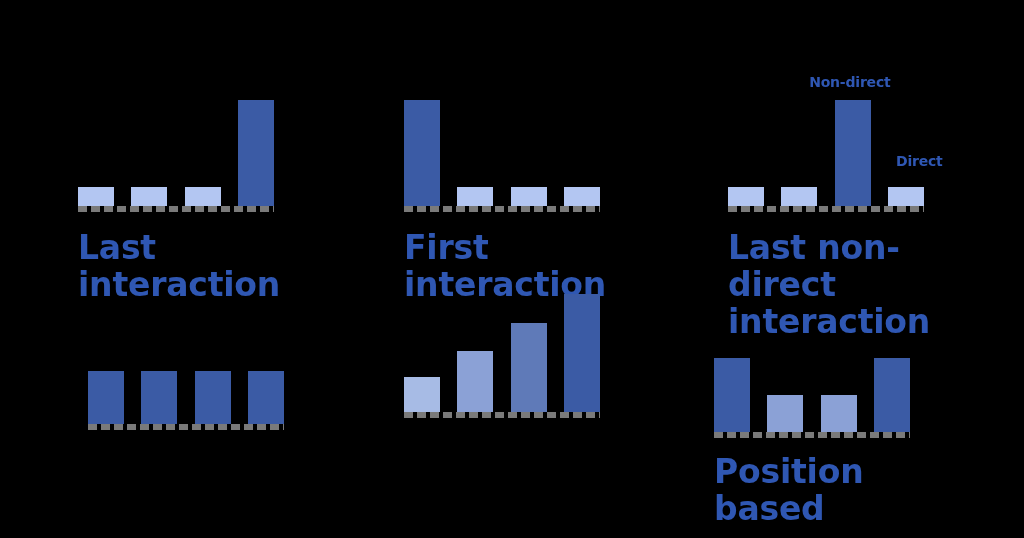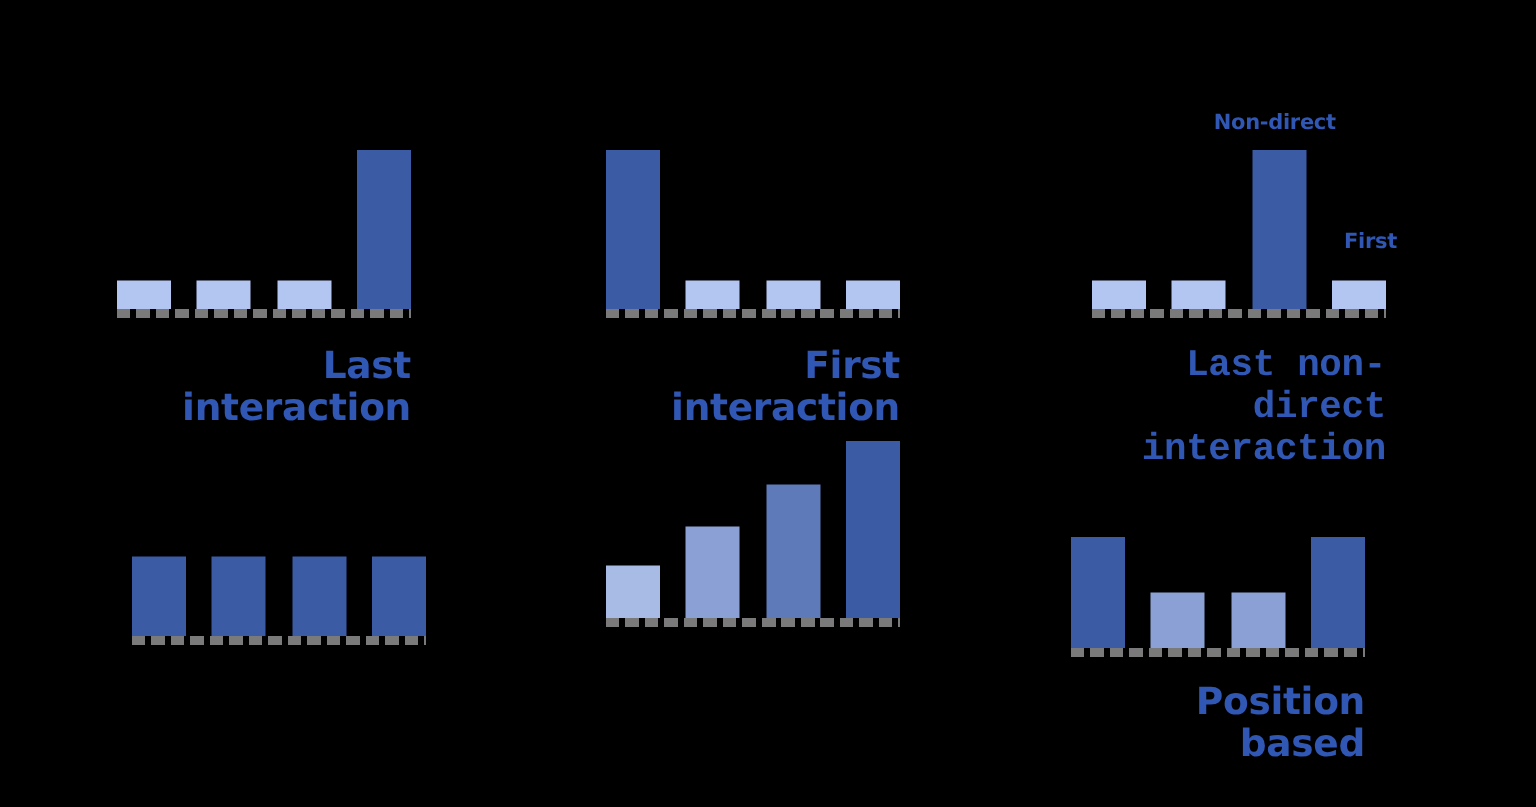--- a/index.html
+++ b/index.html
@@ -51,24 +51,24 @@
       rgba(0,0,0,0) 9px,
       rgba(0,0,0,0) 13px
     );
   }
 
   
   .caption {
     position: absolute;
     left: 0;
     width: 100%;
-    text-align: right;
+    text-align: left;
     color: #2f57b3;
     font-weight: bold;
-    font-size: 25px;
+    font-size: 33px;
     line-height: 1.12;
     letter-spacing: -0.2px;
     white-space: pre-line;
   }
 
   
   .annotation {
     position: absolute;
     color: #2f57b3;
     font-weight: bold;
@@ -94,33 +94,33 @@
     <div class="panel" style="left: 404px; top: 0px; width: 196px; height: 392px;">
       <div class="plot" style="width: 196px; height: 106px; top: 100px; bottom: auto;">
         <div class="bar" style="width: 36px; height: 106px; background: rgb(59, 91, 165);"></div>
         <div class="bar" style="width: 36px; height: 19px; background: rgb(179, 198, 242);"></div>
         <div class="bar" style="width: 36px; height: 19px; background: rgb(179, 198, 242);"></div>
         <div class="bar" style="width: 36px; height: 19px; background: rgb(179, 198, 242);"></div>
       </div>
       <div class="baseline" style="left: 0px; top: 206px; width: 196px;"></div>
       <div class="caption" style="top: 230px;">First interaction</div>
     </div>
-    <div class="panel" style="left: 728px; top: 0px; width: 196px; height: 538px; font-family: Liberation Mono, monospace;">
+    <div class="panel" style="left: 728px; top: 0px; width: 196px; height: 538px;">
       <div class="plot" style="width: 196px; height: 106px; top: 100px; bottom: auto;">
         <div class="bar" style="width: 36px; height: 19px; background: rgb(179, 198, 242);"></div>
         <div class="bar" style="width: 36px; height: 19px; background: rgb(179, 198, 242);"></div>
         <div class="bar" style="width: 36px; height: 106px; background: rgb(59, 91, 165);"></div>
         <div class="bar" style="width: 36px; height: 19px; background: rgb(179, 198, 242);"></div>
       </div>
       <div class="baseline" style="left: 0px; top: 206px; width: 196px;"></div>
       <div class="caption" style="top: 230px;">Last non-direct
 interaction</div>
     </div>
     <div class="annotation" style="left: 809.167px; top: 74px;">Non-direct</div>
-    <div class="annotation" style="left: 896px; top: 153px;">First</div>
+    <div class="annotation" style="left: 896px; top: 153px;">Direct</div>
     <div class="panel" style="left: 88px; top: 0px; width: 196px; height: 538px;">
       <div class="plot" style="width: 196px; height: 106px; top: 318px; bottom: auto;">
         <div class="bar" style="width: 36px; height: 53px; background: rgb(59, 91, 165);"></div>
         <div class="bar" style="width: 36px; height: 53px; background: rgb(59, 91, 165);"></div>
         <div class="bar" style="width: 36px; height: 53px; background: rgb(59, 91, 165);"></div>
         <div class="bar" style="width: 36px; height: 53px; background: rgb(59, 91, 165);"></div>
       </div>
       <div class="baseline" style="left: 0px; top: 424px; width: 196px;"></div>
     </div>
     <div class="panel" style="left: 404px; top: 0px; width: 196px; height: 538px;">

